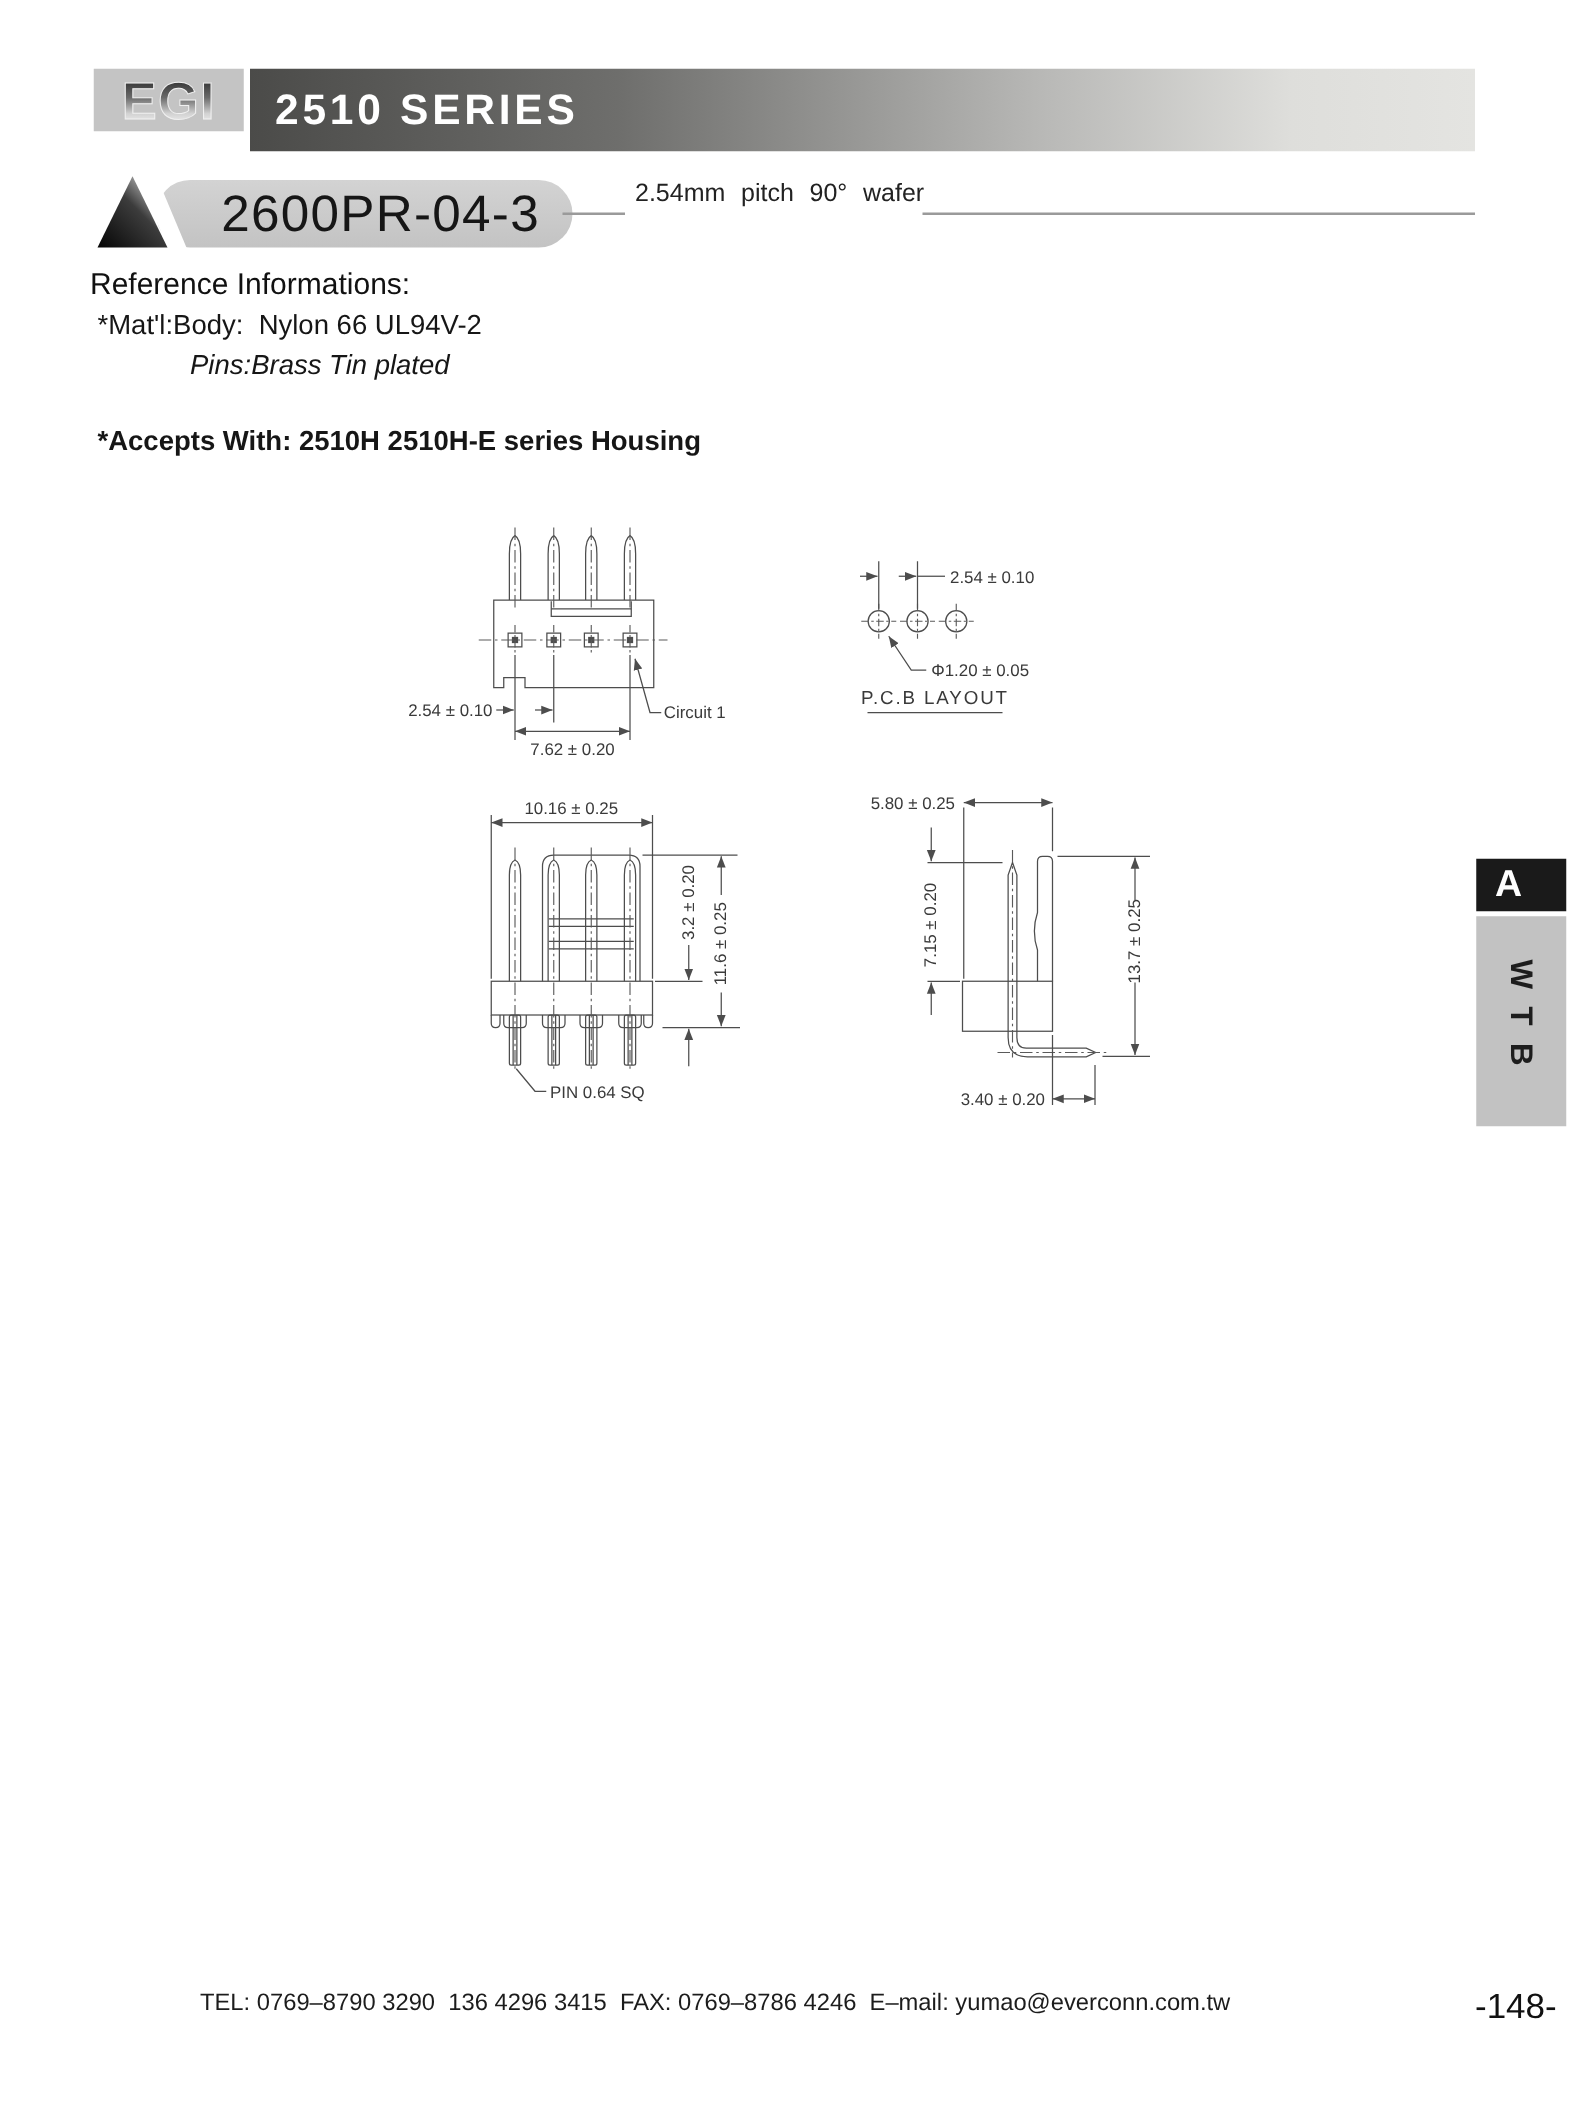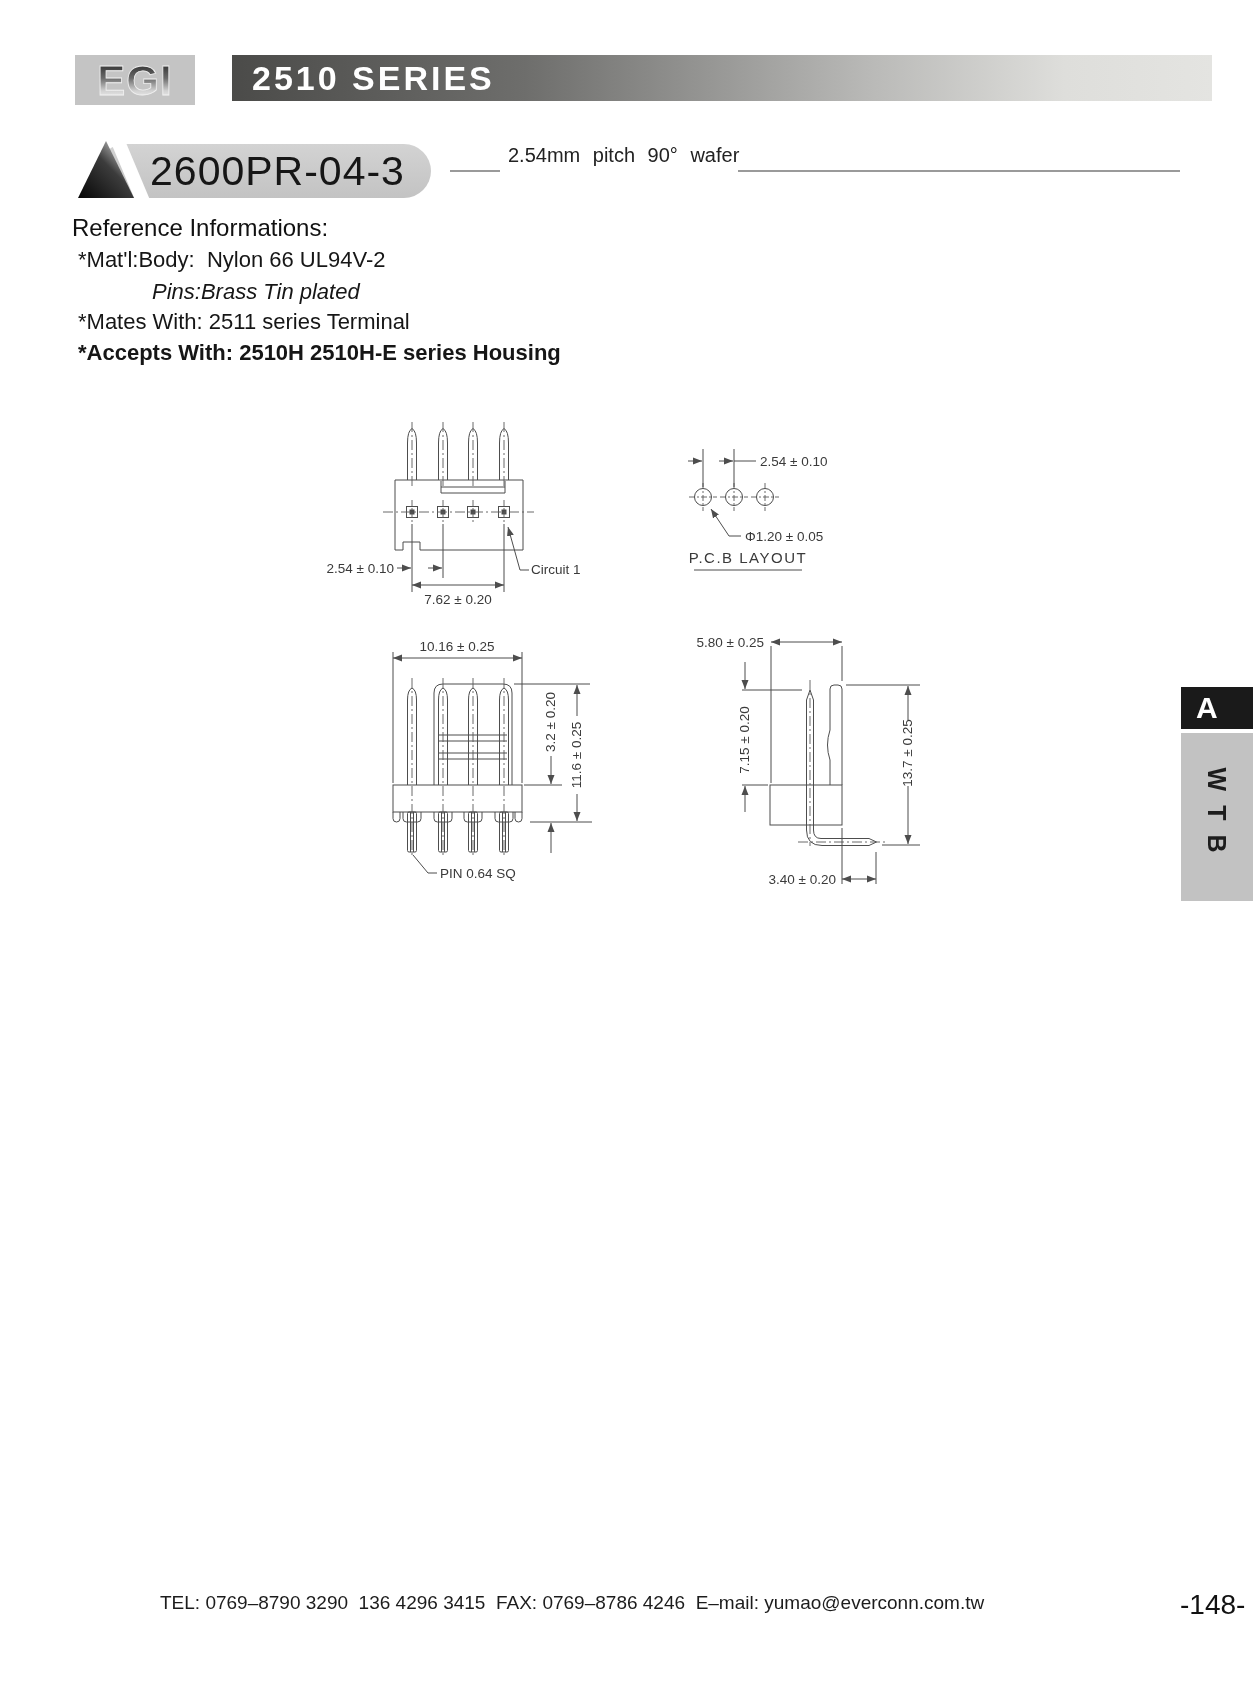--- a/index.html
+++ b/index.html
@@ -2,28 +2,28 @@
 <html><head>
 <meta charset="utf-8">
 <style>
   html,body{margin:0;padding:0;background:#888;}
   #page{position:relative;width:1257px;height:1683px;background:#ffffff;
         font-family:"Liberation Sans","DejaVu Sans",sans-serif;overflow:hidden;}
   .abs{position:absolute;}
 
   
   #logo-box{left:75px;top:55px;width:120px;height:50px;background:#c4c4c4;}
-  #grad-bar{left:200px;top:55px;width:980px;height:46px;
+  #grad-bar{left:200px;top:55px;width:980px;height:66px;
             background:linear-gradient(90deg,#4b4b49 0%,#6e6e6c 30%,#b9b9b7 65%,#dededb 85%,#e4e4e1 100%);
-            display:flex;align-items:center;justify-content:space-between;margin-left:32px;}
+            display:flex;align-items:center;justify-content:space-between;}
   #series-title{color:#ffffff;font-size:34px;font-weight:bold;letter-spacing:3px;padding-left:20px;white-space:nowrap;}
   #tagline{color:#161616;font-size:19.5px;padding-right:16px;white-space:nowrap;}
 
   
-  #part-pill{left:98px;top:144px;width:333px;height:54px;background:linear-gradient(180deg,#d3d3d3,#c3c3c3);
+  #part-pill{left:125px;top:144px;width:333px;height:54px;background:linear-gradient(180deg,#d3d3d3,#c3c3c3);
              border-radius:27px;text-align:center;line-height:54px;font-size:41px;color:#161616;
              letter-spacing:1px;padding-left:26px;box-sizing:border-box;}
   #banner-line1{left:450px;top:170px;width:50px;height:2px;background:#9a9a9a;}
   #part-desc{left:508px;top:144px;font-size:20px;color:#222;word-spacing:7px;white-space:nowrap;}
   #banner-line2{left:738px;top:170px;width:442px;height:2px;background:#9a9a9a;}
 
   
   #ref-heading{left:72px;top:214px;font-size:24px;font-weight:normal;color:#111;}
   .ref-line{font-size:22px;color:#161616;white-space:pre;}
   #ref-line1{left:78px;top:247px;} #ref-line2{left:152px;top:279px;font-style:italic;}
@@ -85,21 +85,20 @@
     <polygon points="33,0 48,0 74,62 59,62" fill="#ffffff"></polygon>
     <polygon points="30,3 58,60 2,60" fill="url(#tg)"></polygon>
   </svg>
   <div class="abs" id="banner-line1"></div>
   <div class="abs" id="part-desc">2.54mm pitch 90° wafer</div>
   <div class="abs" id="banner-line2"></div>
 
   <div class="abs" id="ref-heading">Reference Informations:</div>
   <div class="abs ref-line" id="ref-line1">*Mat'l:Body:  Nylon 66 UL94V-2</div>
   <div class="abs ref-line" id="ref-line2">Pins:Brass Tin plated</div>
-  <div class="abs ref-line" id="ref-line3">*Mates With: 2511 series Terminal</div>
   <div class="abs ref-line" id="ref-line4">*Accepts With: 2510H 2510H-E series Housing</div>
 
   <svg class="abs" id="drawings" width="680" height="532" viewBox="280 388 680 532">
     <defs>
       <marker id="arr" viewBox="0 0 10 10" refX="9" refY="5" markerWidth="10" markerHeight="10" orient="auto-start-reverse">
           <path d="M0,1.5 L9,5 L0,8.5 Z" fill="#4d4d4d"></path>
         </marker>
     </defs>
 
     <g>

